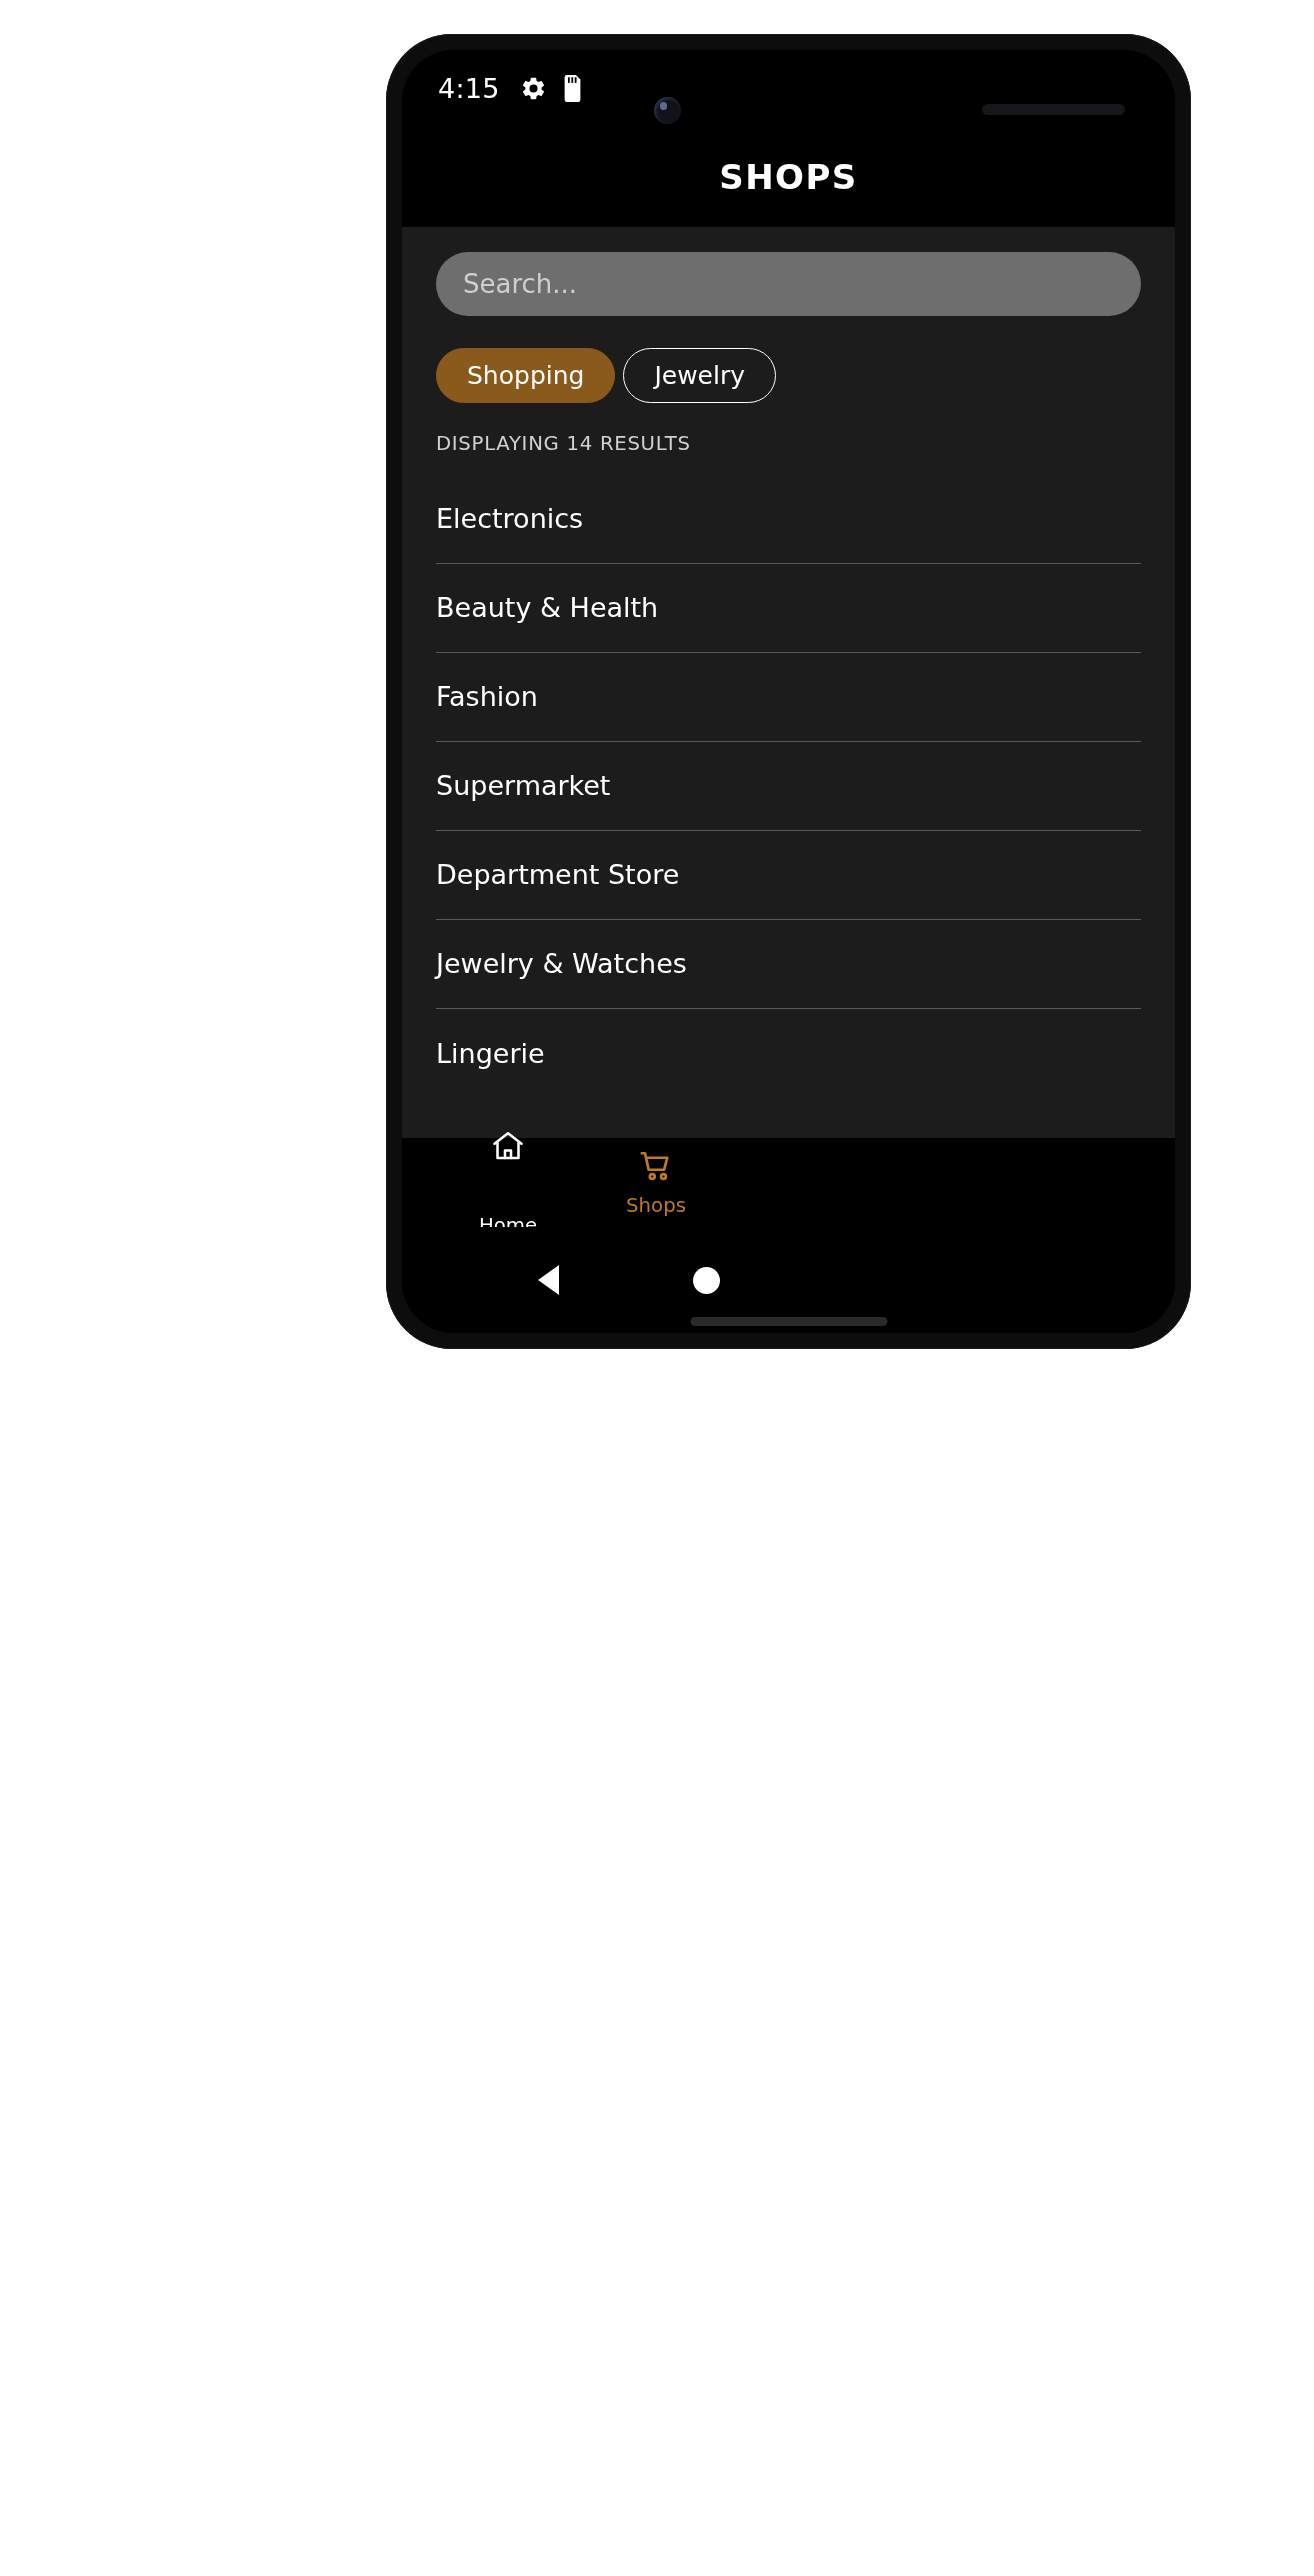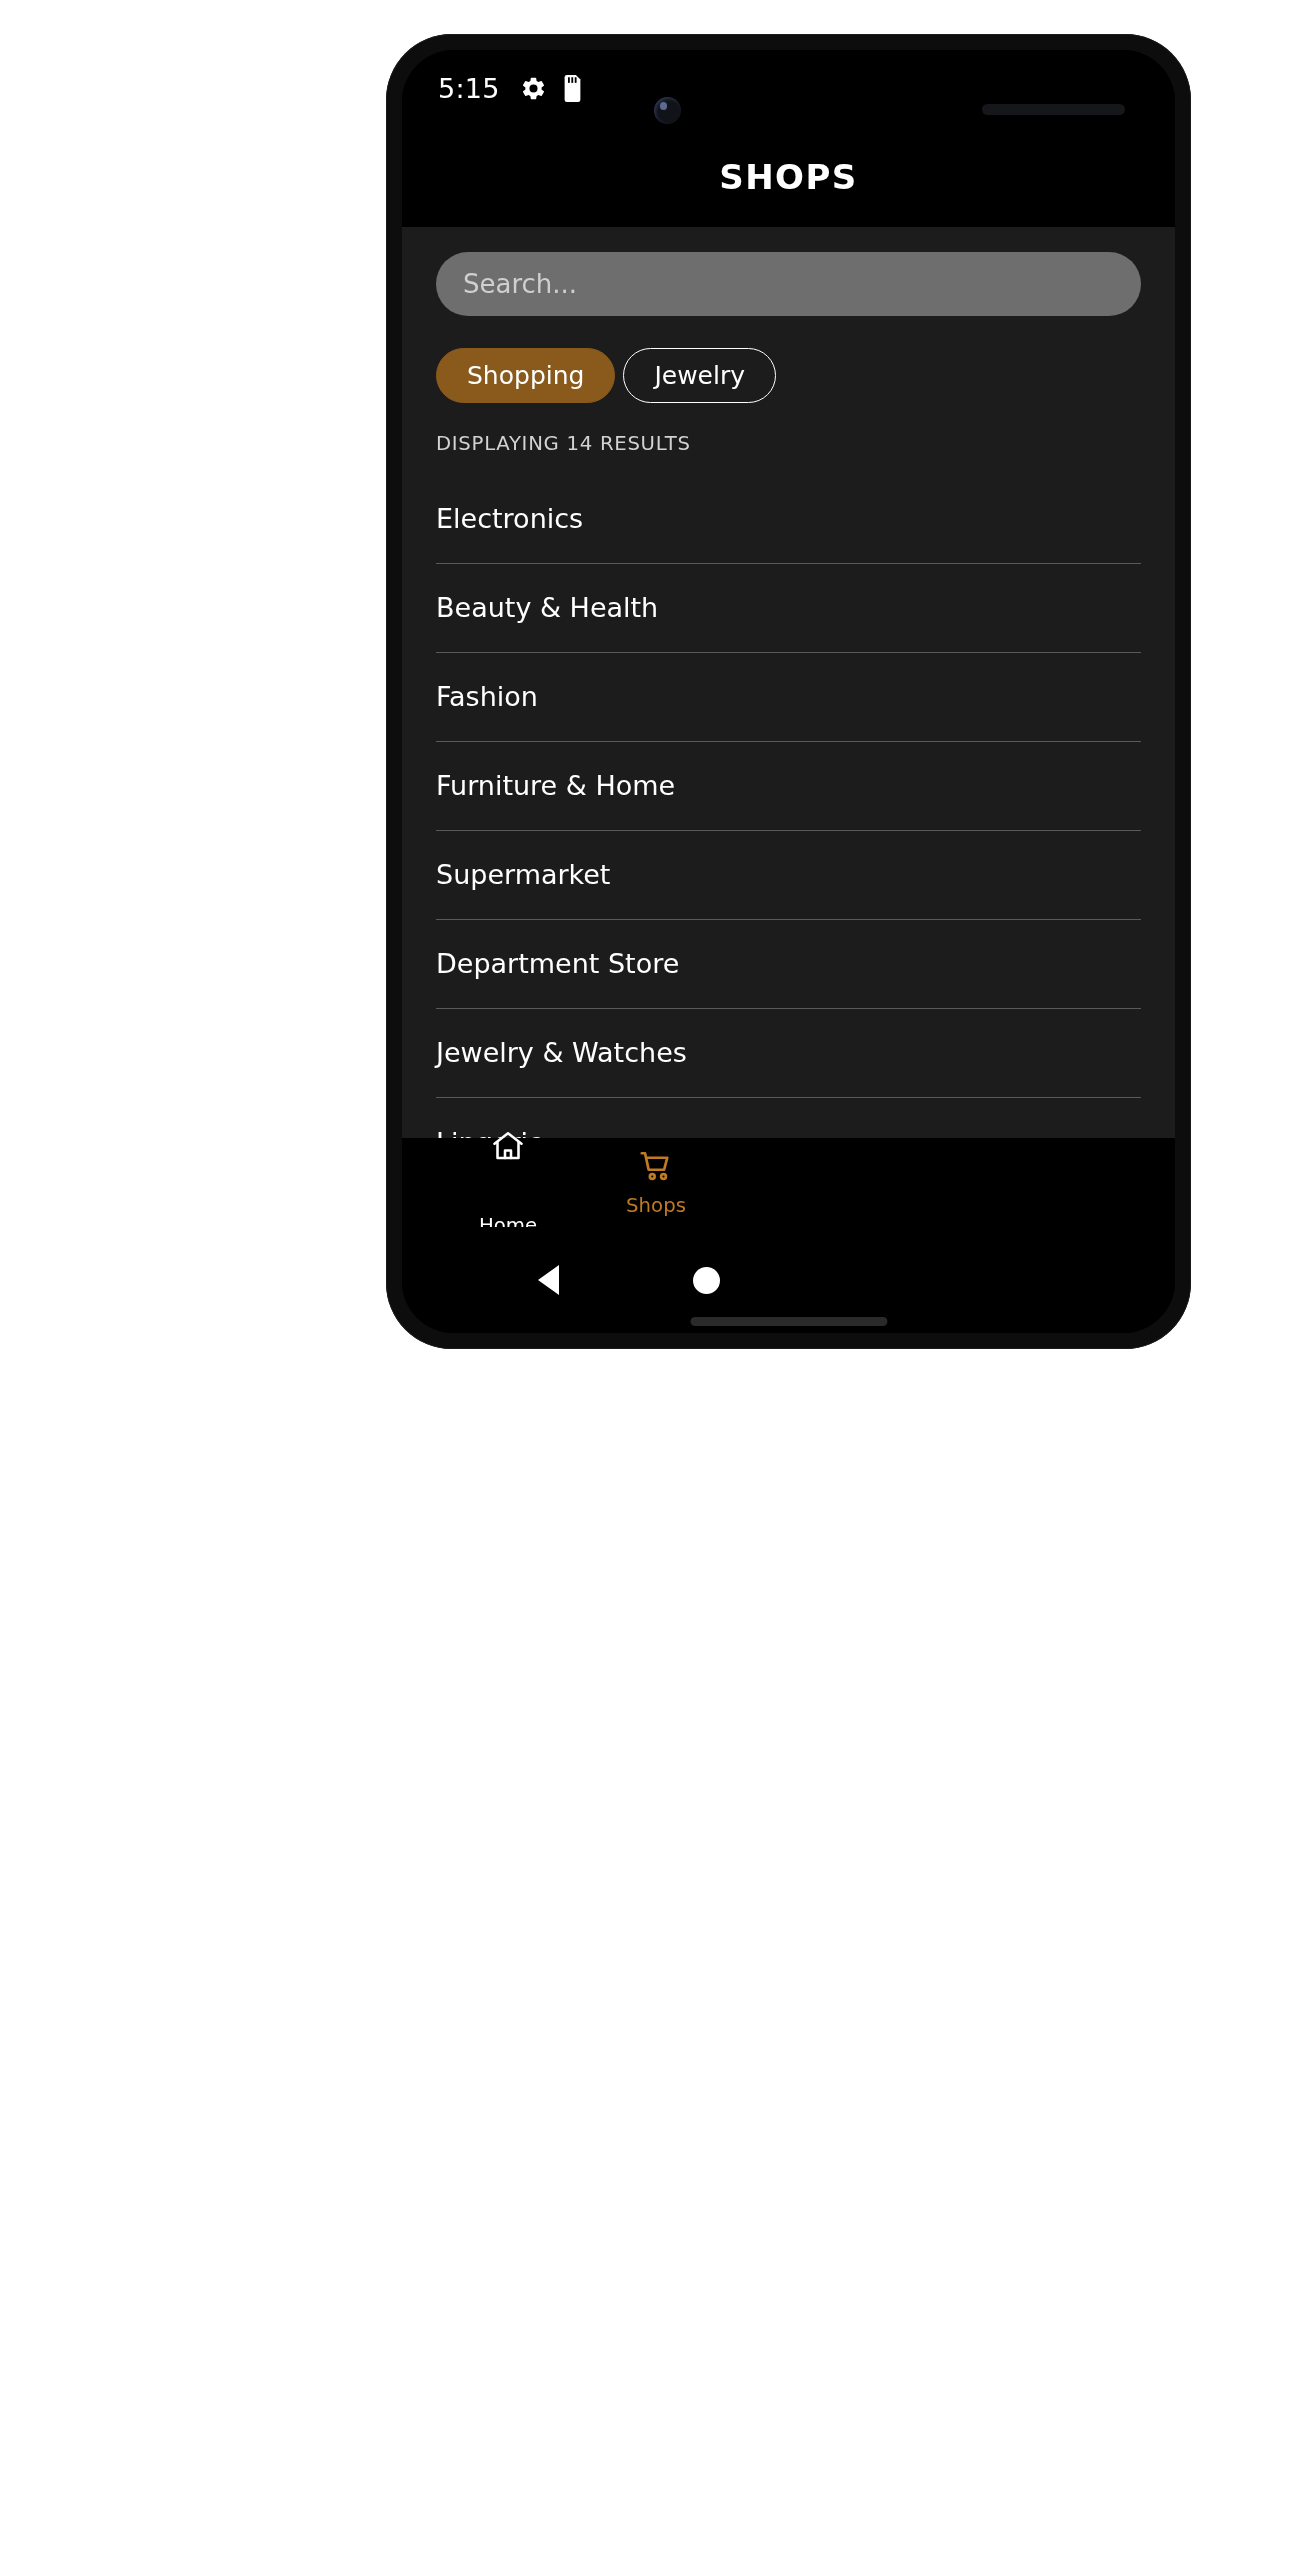--- a/index.html
+++ b/index.html
@@ -271,21 +271,21 @@
   }
 </style>
 </head>
 <body>
 
 <div id="device">
   <div id="device-inner">
     <div id="screen">
 
       <div class="status-bar">
-        <span class="status-time">5:15</span>
+        <span class="status-time">4:15</span>
         <span class="status-icons">
           <span>
             <svg width="27" height="27" viewBox="0 0 24 24" fill="#ffffff">
               <path d="M19.14 12.94a7.07 7.07 0 0 0 .06-.94 7.07 7.07 0 0 0-.06-.94l2.03-1.58a.5.5 0 0 0 .12-.62l-1.92-3.32a.5.5 0 0 0-.6-.22l-2.39.96a7.1 7.1 0 0 0-1.62-.94l-.36-2.54a.5.5 0 0 0-.5-.42h-3.84a.5.5 0 0 0-.5.42l-.36 2.54c-.59.24-1.13.56-1.62.94l-2.39-.96a.5.5 0 0 0-.6.22L2.67 8.86a.5.5 0 0 0 .12.62l2.03 1.58c-.04.31-.06.63-.06.94s.02.63.06.94l-2.03 1.58a.5.5 0 0 0-.12.62l1.92 3.32c.12.22.38.3.6.22l2.39-.96c.49.38 1.03.7 1.62.94l.36 2.54c.04.24.25.42.5.42h3.84c.25 0 .46-.18.5-.42l.36-2.54c.59-.24 1.13-.56 1.62-.94l2.39.96c.22.08.48 0 .6-.22l1.92-3.32a.5.5 0 0 0-.12-.62l-2.03-1.58zM12 15.6A3.6 3.6 0 1 1 12 8.4a3.6 3.6 0 0 1 0 7.2z"></path>
             </svg>
           </span>
           <span>
             <svg width="23" height="27" viewBox="0 0 18 24" fill="#ffffff">
               <path d="M4 0h8l4 4v18a2 2 0 0 1-2 2H4a2 2 0 0 1-2-2V2a2 2 0 0 1 2-2z"></path>
               <rect x="5" y="2" width="1.6" height="5" fill="#000000"></rect>
@@ -326,23 +326,20 @@
           <div class="cat-item">
             <span class="cat-label">Electronics</span>
           </div>
           <div class="cat-item">
             <span class="cat-label">Beauty &amp; Health</span>
           </div>
           <div class="cat-item">
             <span class="cat-label">Fashion</span>
           </div>
           <div class="cat-item">
-            <span class="cat-label">Furniture &amp; Home</span>
-          </div>
-          <div class="cat-item">
             <span class="cat-label">Supermarket</span>
           </div>
           <div class="cat-item">
             <span class="cat-label">Department Store</span>
           </div>
           <div class="cat-item">
             <span class="cat-label">Jewelry &amp; Watches</span>
           </div>
           <div class="cat-item">
             <span class="cat-label">Lingerie</span>

